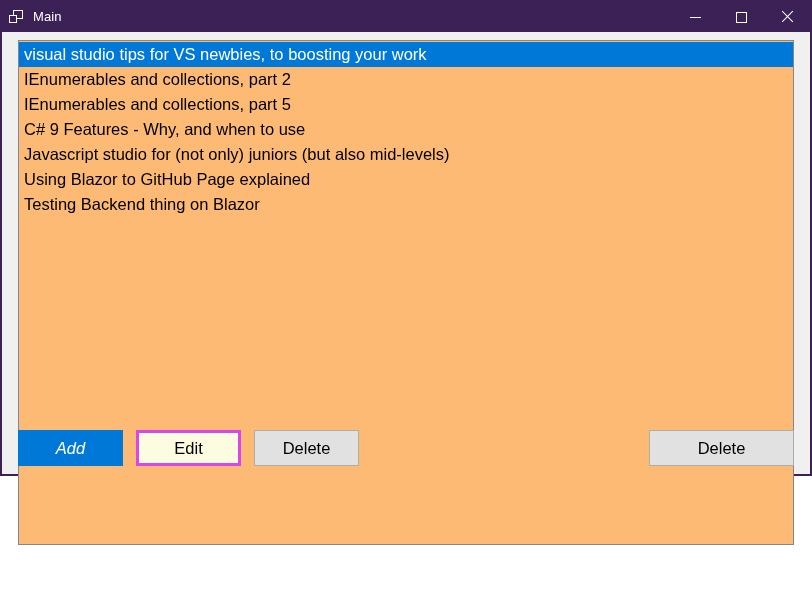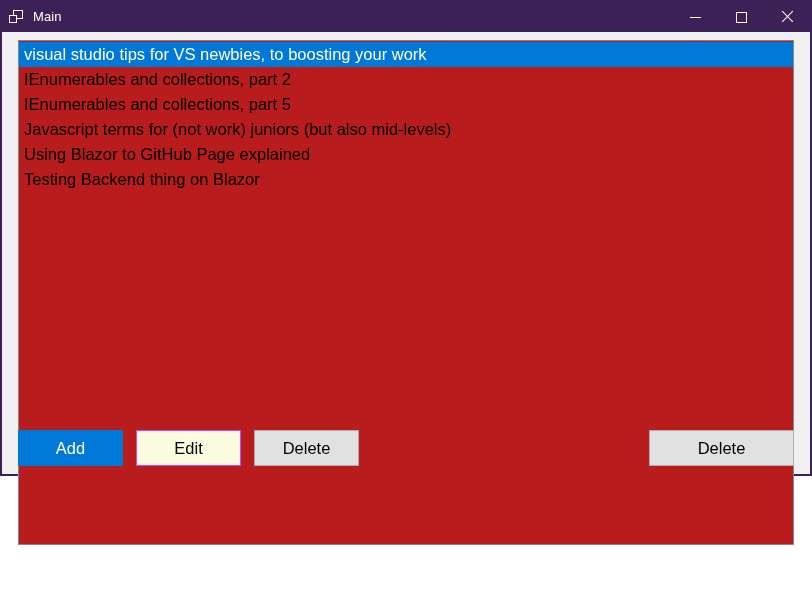--- a/index.html
+++ b/index.html
@@ -124,21 +124,21 @@
     position: relative;
   }
 
   .listbox {
     position: absolute;
     left: 16px;
     top: 8px;
     width: 776px;
     height: 505px;
     box-sizing: border-box;
-    background: #b91c1c;
+    background: #fdba74;
     border: 1px solid #828790;
     overflow: hidden;
   }
   .list-inner {
     padding: 1px 0 0 0;
   }
   .list-item {
     height: 25px;
     line-height: 25px;
     font-size: 16.5px;
@@ -173,25 +173,26 @@
     border: 1px solid #adadad;
     background: #e1e1e1;
     color: #000000;
     padding: 0;
   }
   .btn-add {
     width: 105px;
     background: #0078d7;
     border: 1px solid #0078d7;
     color: #ffffff;
+    font-style: italic;
   }
   .btn-edit {
     width: 105px;
     background: #fcfce0;
-    border: 1px solid #d946ef;
+    border: 3px solid #d946ef;
     color: #000000;
     margin-left: 13px;
   }
   .btn-delete {
     width: 105px;
     margin-left: 13px;
     text-align: center;
   }
   .btn-convert {
     width: 145px;
@@ -224,21 +225,22 @@
     </div>
   </div>
 
   <div class="client">
 
     <div class="listbox">
       <div class="list-inner">
         <div class="list-item selected">visual studio tips for VS newbies, to boosting your work</div>
         <div class="list-item">IEnumerables and collections, part 2</div>
         <div class="list-item">IEnumerables and collections, part 5</div>
-        <div class="list-item">Javascript terms for (not work) juniors (but also mid-levels)</div>
+        <div class="list-item">C# 9 Features - Why, and when to use</div>
+        <div class="list-item">Javascript studio for (not only) juniors (but also mid-levels)</div>
         <div class="list-item">Using Blazor to GitHub Page explained</div>
         <div class="list-item">Testing Backend thing on Blazor</div>
       </div>
     </div>
 
     <div class="buttonbar">
       <button class="btn btn-add">Add</button>
       <button class="btn btn-edit">Edit</button>
       <button class="btn btn-delete">Delete</button>
       <button class="btn btn-convert">Delete</button>

